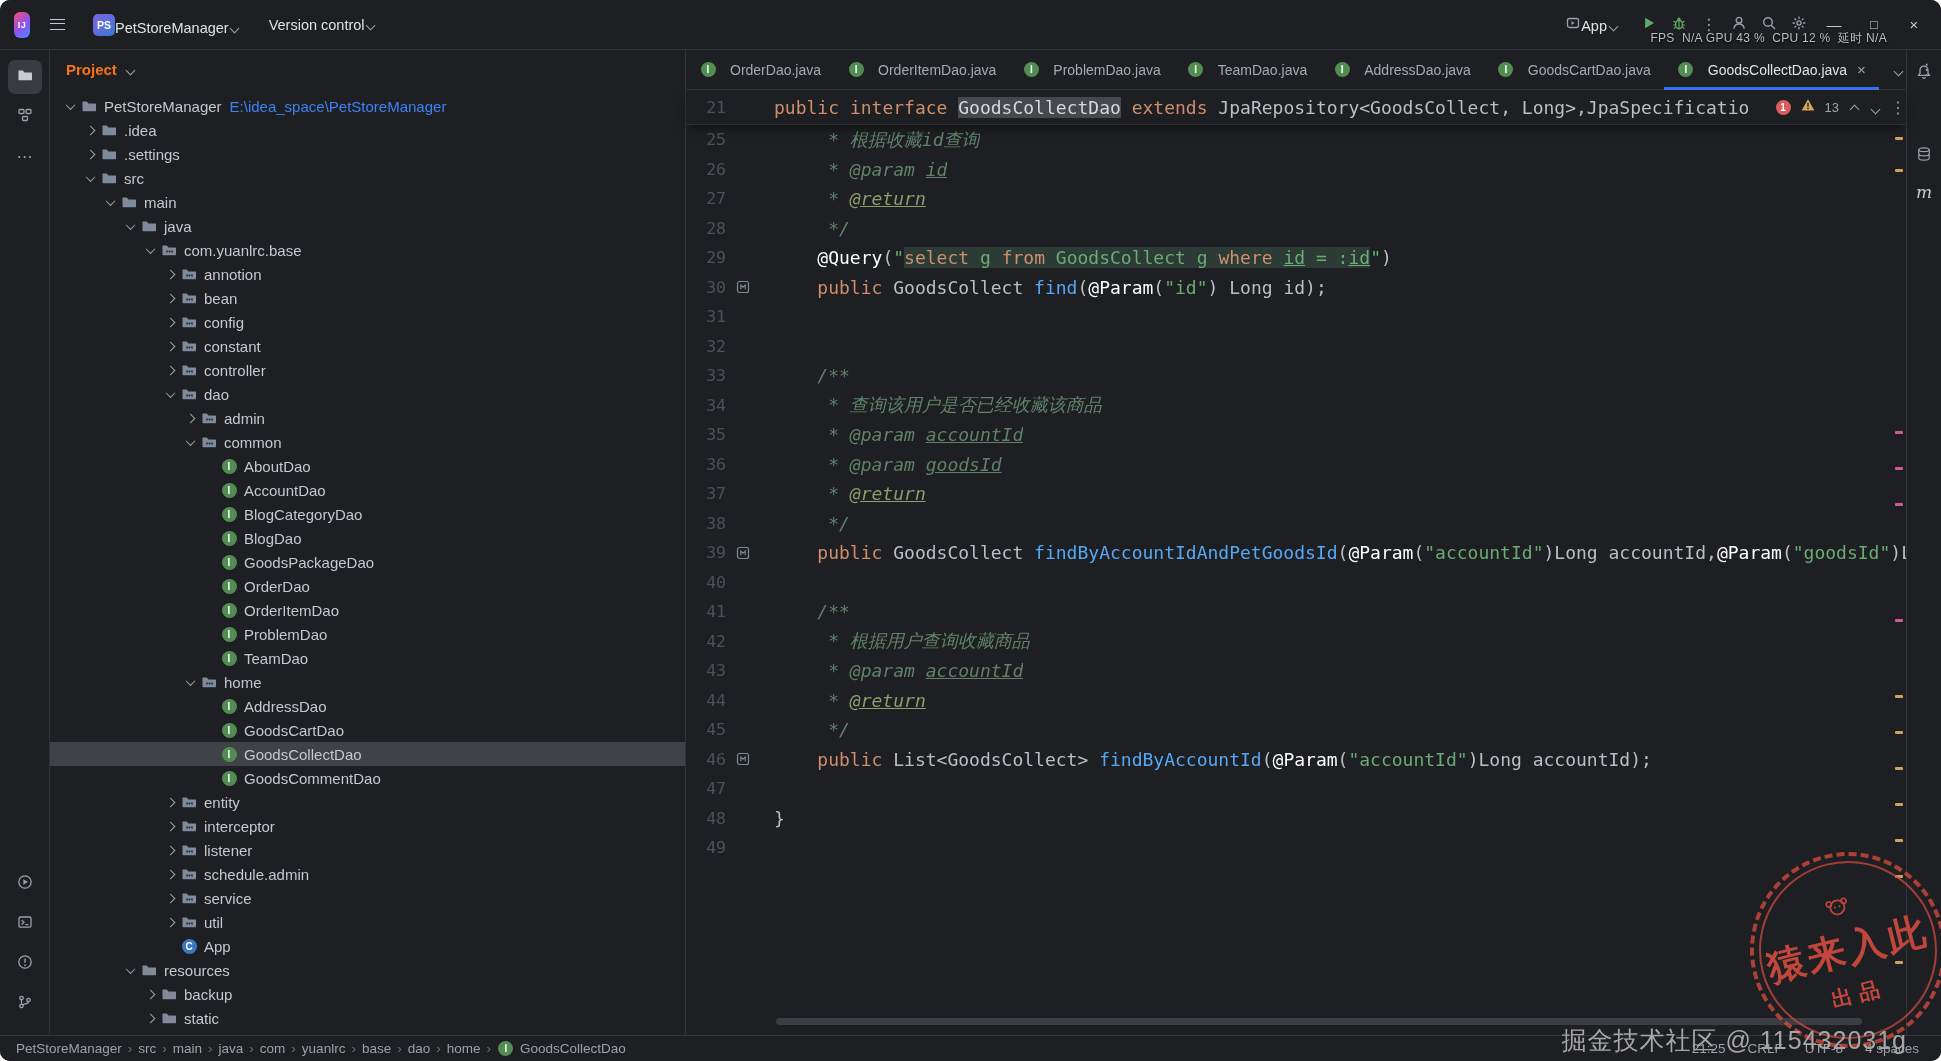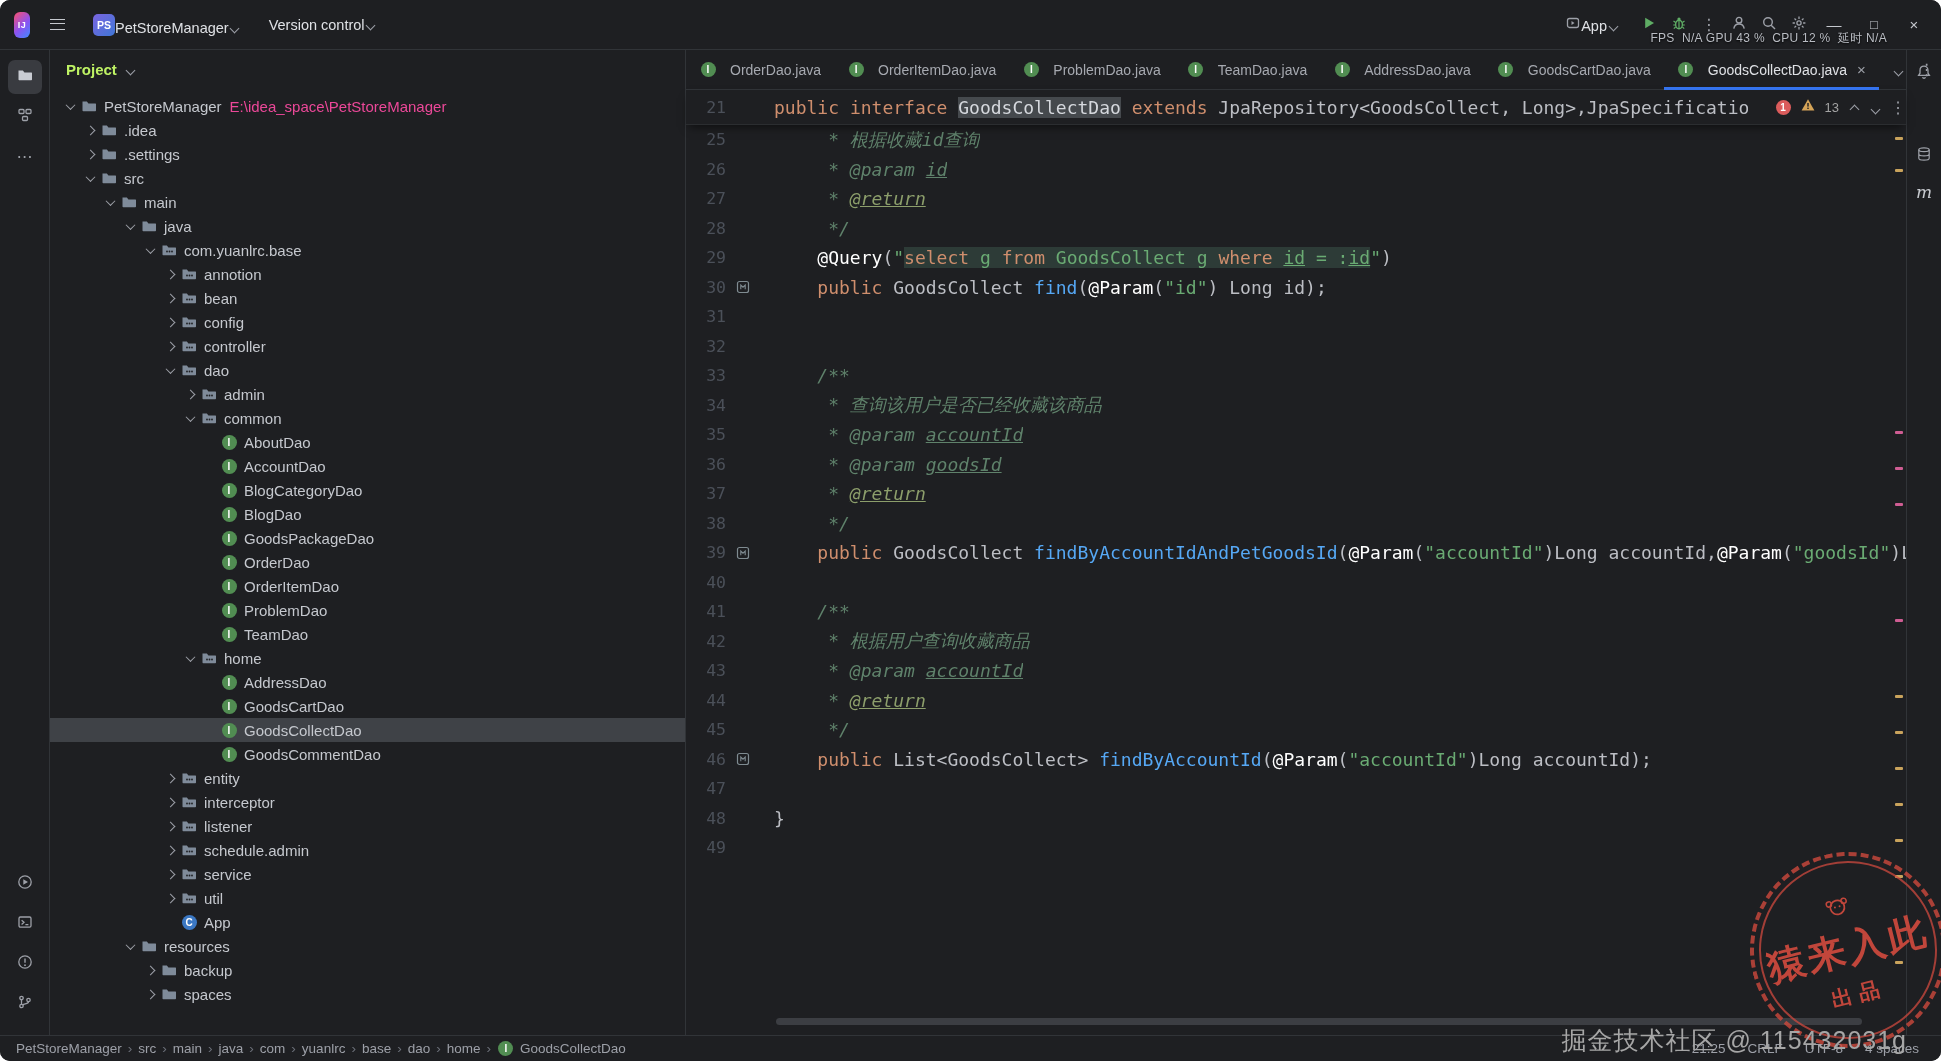--- a/index.html
+++ b/index.html
@@ -25,34 +25,34 @@
 
 
 .main{display:flex;height:985px}
 .leftbar{width:50px;border-right:1px solid #313438;display:flex;flex-direction:column;align-items:center;padding:10px 0 8px}
 .sbtn{width:34px;height:34px;border-radius:7px;display:flex;align-items:center;justify-content:center;margin-bottom:6px}
 .sbtn.active{background:#393b40}
 .lb-bottom{margin-top:auto;display:flex;flex-direction:column;align-items:center}
 
 
 .project-panel{width:636px;border-right:1px solid #313438;display:flex;flex-direction:column;overflow:hidden}
-.pp-header{height:38px;display:flex;align-items:center;gap:8px;padding:0 16px;font-size:15px;color:#bef264;font-weight:600;flex:none}
+.pp-header{height:38px;display:flex;align-items:center;gap:8px;padding:0 16px;font-size:15px;color:#f97316;font-weight:600;flex:none}
 .tree{flex:1;overflow:hidden;font-size:15px;padding-top:6px}
 .trow{height:24px;display:flex;align-items:center;white-space:nowrap}
 .trow.sel{background:#3f4247}
 .chevbox{width:20px;display:inline-flex;justify-content:center;flex:none}
 .chev{width:7px;height:7px;border-right:1.5px solid #9da0a8;border-bottom:1.5px solid #9da0a8;display:inline-block}
 .chev.down{transform:rotate(45deg) translate(-1px,-1px)}
 .chev.right{transform:rotate(-45deg)}
 .tico{width:18px;height:16px;display:inline-flex;align-items:center;justify-content:center;margin-right:6px;flex:none}
 .ficon{width:15px;height:15px;border-radius:50%;color:#fff;font-size:10px;font-weight:700;display:flex;align-items:center;justify-content:center}
 .ficon.itf{background:#518d52}
 .ficon.cls{background:#3b78c4}
 .tlabel{color:#c5c8ce}
-.thint{color:#ec4899;margin-left:8px}
+.thint{color:#3b82f6;margin-left:8px}
 
 
 .editor-col{flex:1;display:flex;flex-direction:column;position:relative;min-width:0;background:#1e1f22}
 .tabbar{height:40px;display:flex;align-items:stretch;border-bottom:1px solid #313438;flex:none}
 .tabs{display:flex}
 .tab{display:flex;align-items:center;gap:7px;padding:0 13px;font-size:14px;color:#a6a9b0;position:relative;white-space:nowrap}
 .tab.active{color:#dfe1e5}
 .tab.active::after{content:"";position:absolute;left:0;right:0;bottom:-1px;height:3px;background:#3574f0}
 .tab-close{color:#9da0a8;font-size:15px;margin-left:3px}
 .tab-actions{margin-left:auto;display:flex;align-items:center;gap:14px;padding:0 14px;color:#9da0a8}
@@ -403,20 +403,36 @@
             <span class="tico">
               <span class="svg-ic">
                 <svg width="16" height="16" viewBox="0 0 16 16">
                   <path d="M1.5 3.6h4.4l1.5 1.8h7.1c.3 0 .5.2.5.5v6.6c0 .4-.3.7-.7.7H2.2c-.4 0-.7-.3-.7-.7V3.6z" fill="#7f8b9a"></path>
                   <circle cx="6" cy="9.5" r=".9" fill="#1e1f22"></circle>
                   <circle cx="8.5" cy="9.5" r=".9" fill="#1e1f22"></circle>
                   <circle cx="11" cy="9.5" r=".9" fill="#1e1f22"></circle>
                 </svg>
               </span>
             </span>
+            <span class="tlabel">constant</span>
+          </div>
+          <div class="trow" style="padding-left: 110px;">
+            <span class="chevbox">
+              <i class="chev right"></i>
+            </span>
+            <span class="tico">
+              <span class="svg-ic">
+                <svg width="16" height="16" viewBox="0 0 16 16">
+                  <path d="M1.5 3.6h4.4l1.5 1.8h7.1c.3 0 .5.2.5.5v6.6c0 .4-.3.7-.7.7H2.2c-.4 0-.7-.3-.7-.7V3.6z" fill="#7f8b9a"></path>
+                  <circle cx="6" cy="9.5" r=".9" fill="#1e1f22"></circle>
+                  <circle cx="8.5" cy="9.5" r=".9" fill="#1e1f22"></circle>
+                  <circle cx="11" cy="9.5" r=".9" fill="#1e1f22"></circle>
+                </svg>
+              </span>
+            </span>
             <span class="tlabel">controller</span>
           </div>
           <div class="trow" style="padding-left: 110px;">
             <span class="chevbox">
               <i class="chev down"></i>
             </span>
             <span class="tico">
               <span class="svg-ic">
                 <svg width="16" height="16" viewBox="0 0 16 16">
                   <path d="M1.5 3.6h4.4l1.5 1.8h7.1c.3 0 .5.2.5.5v6.6c0 .4-.3.7-.7.7H2.2c-.4 0-.7-.3-.7-.7V3.6z" fill="#7f8b9a"></path>
@@ -700,21 +716,21 @@
             <span class="chevbox">
               <i class="chev right"></i>
             </span>
             <span class="tico">
               <span class="svg-ic">
                 <svg width="16" height="16" viewBox="0 0 16 16">
                   <path d="M1.5 3.6h4.4l1.5 1.8h7.1c.3 0 .5.2.5.5v6.6c0 .4-.3.7-.7.7H2.2c-.4 0-.7-.3-.7-.7V3.6z" fill="#7f8b9a"></path>
                 </svg>
               </span>
             </span>
-            <span class="tlabel">spaces</span>
+            <span class="tlabel">static</span>
           </div>
         </div>
     </aside>
 
     <section class="editor-col">
       <div class="tabbar">
         <div class="tabs">
             <div class="tab">
               <span class="tico">
                 <span class="ficon itf">I</span>

